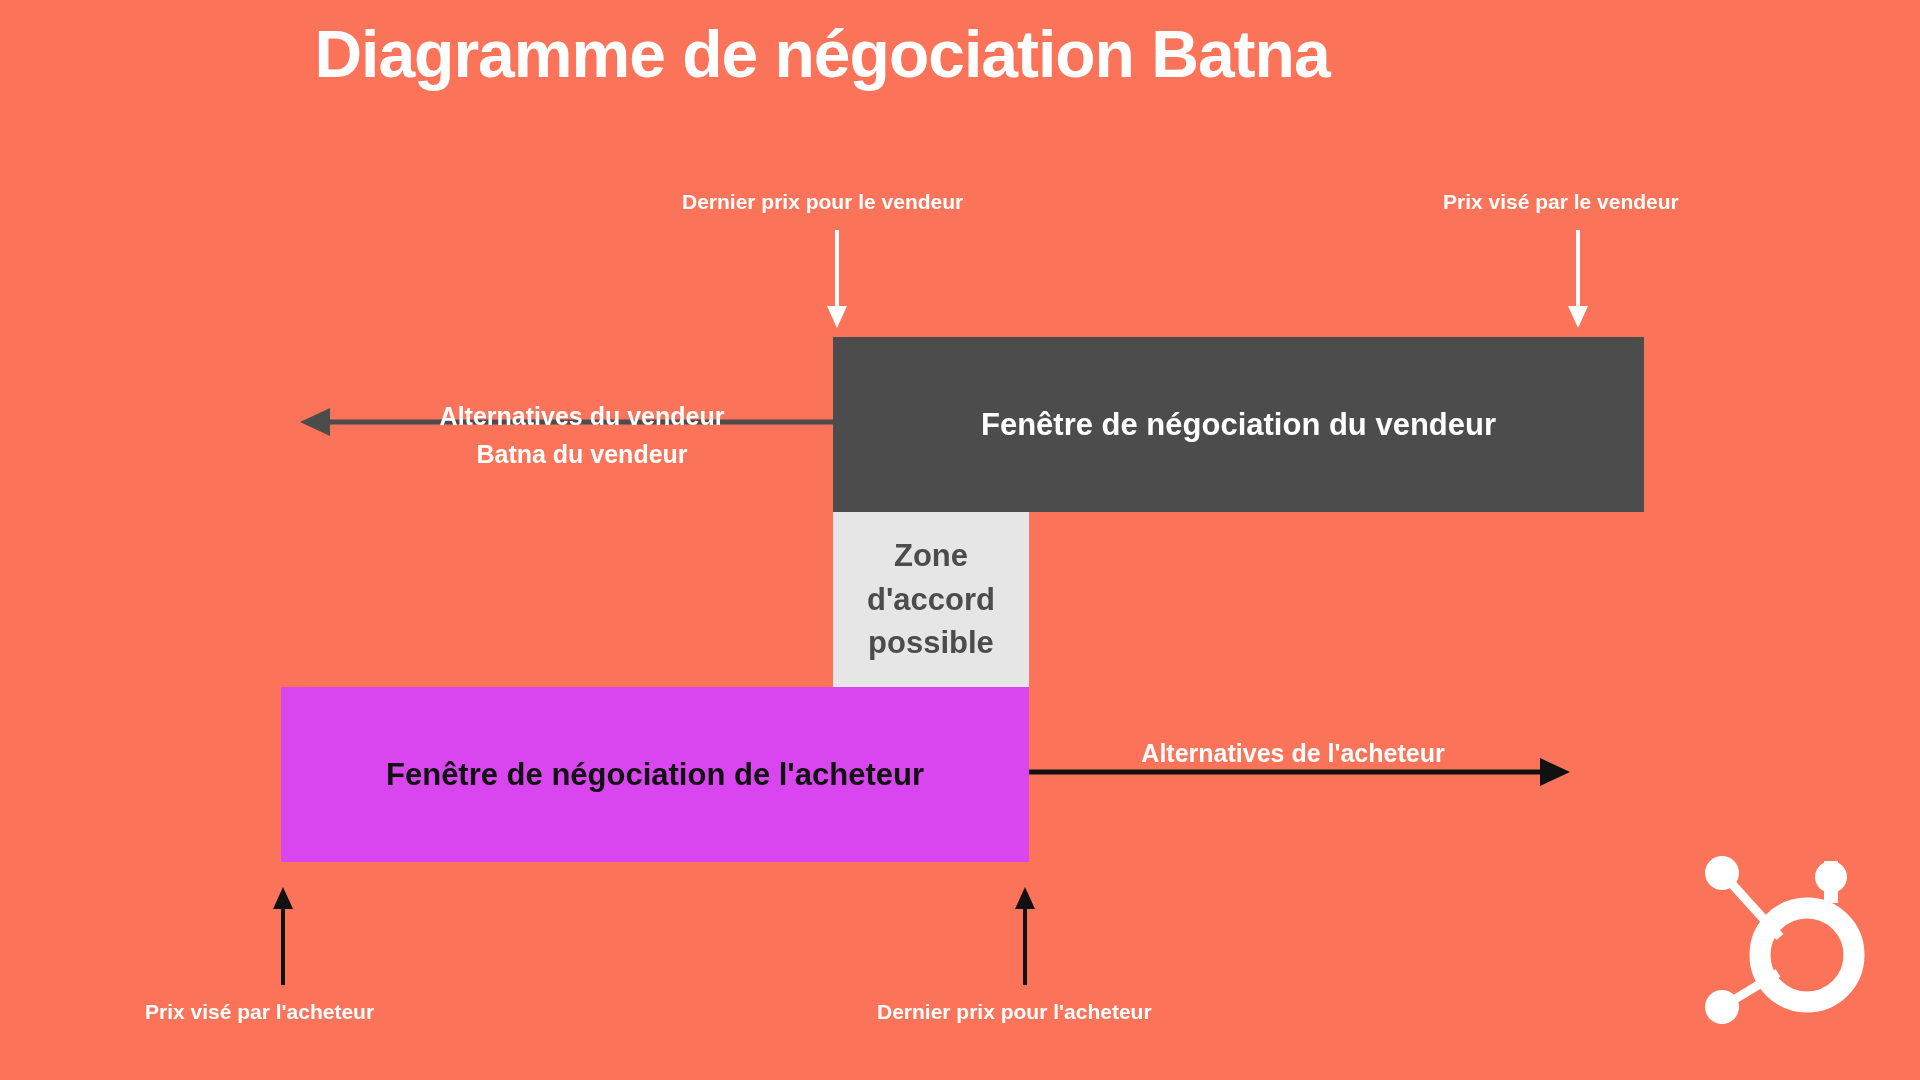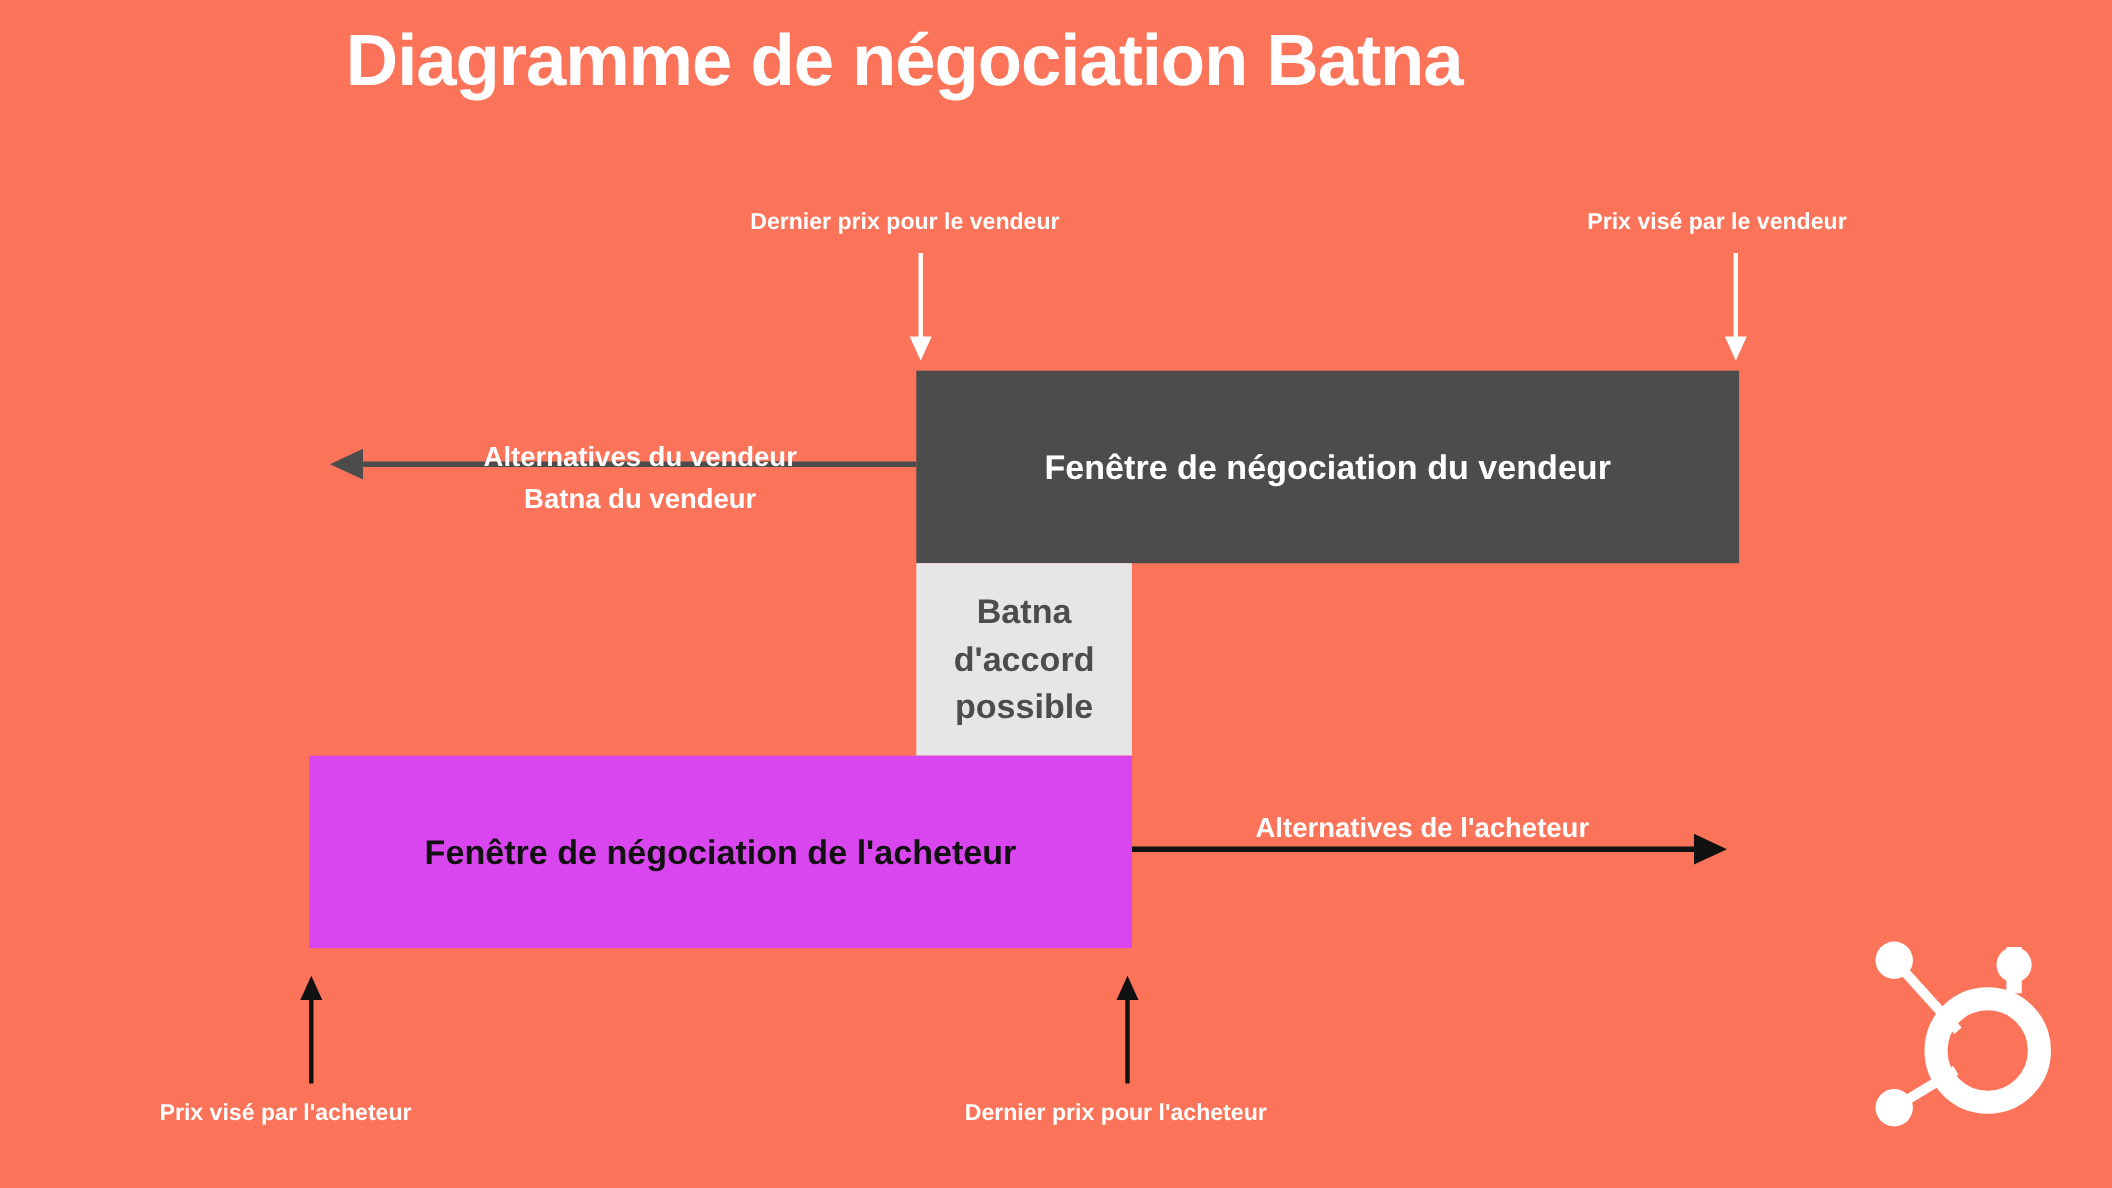--- a/index.html
+++ b/index.html
@@ -33,21 +33,21 @@
     font-weight: bold;
     letter-spacing: -1px;
     line-height: 1.1;
   }
 
   
   .seller-box {
     position: absolute;
     left: 833px;
     top: 337px;
-    width: 748px;
+    width: 811px;
     height: 175px;
     background: #4C4C4C;
     display: flex;
     align-items: center;
     justify-content: center;
   }
   .seller-box-label {
     color: #ffffff;
     font-size: 31px;
     font-weight: bold;
@@ -195,21 +195,21 @@
       <line x1="1029" y1="772" x2="1545" y2="772" stroke="#111111" stroke-width="5"></line>
       <polygon points="1570,772 1540,758 1540,786" fill="#111111"></polygon>
     </g>
   </svg>
 
   <div class="seller-box">
     <span class="seller-box-label">Fenêtre de négociation du vendeur</span>
   </div>
 
   <div class="zopa-box">
-    <span class="zopa-box-label">Batna d'accord possible</span>
+    <span class="zopa-box-label">Zone d'accord possible</span>
   </div>
 
   <div class="buyer-box">
     <span class="buyer-box-label">Fenêtre de négociation de l'acheteur</span>
   </div>
 
   <div class="callout callout-seller-last">Dernier prix pour le vendeur</div>
   <div class="callout callout-seller-target">Prix visé par le vendeur</div>
   <div class="callout callout-buyer-target">Prix visé par l'acheteur</div>
   <div class="callout callout-buyer-last">Dernier prix pour l'acheteur</div>

